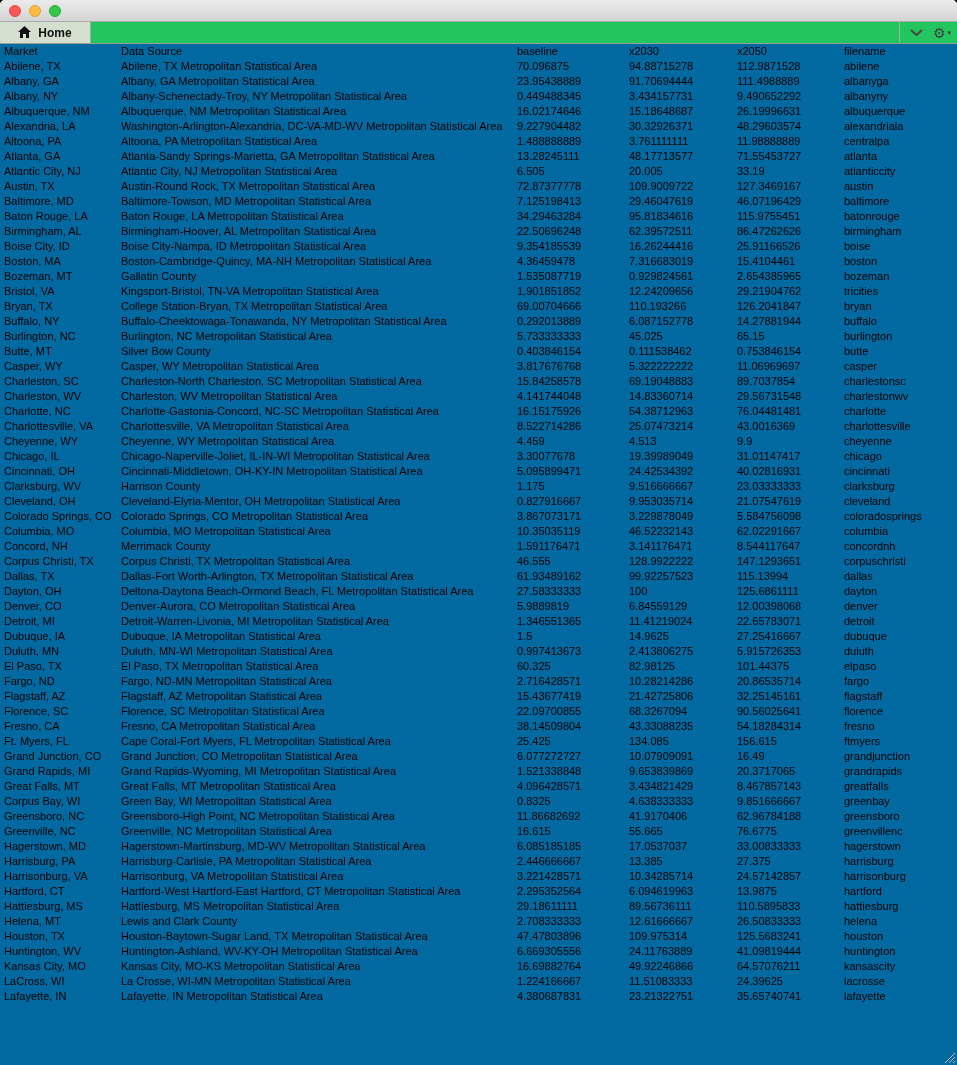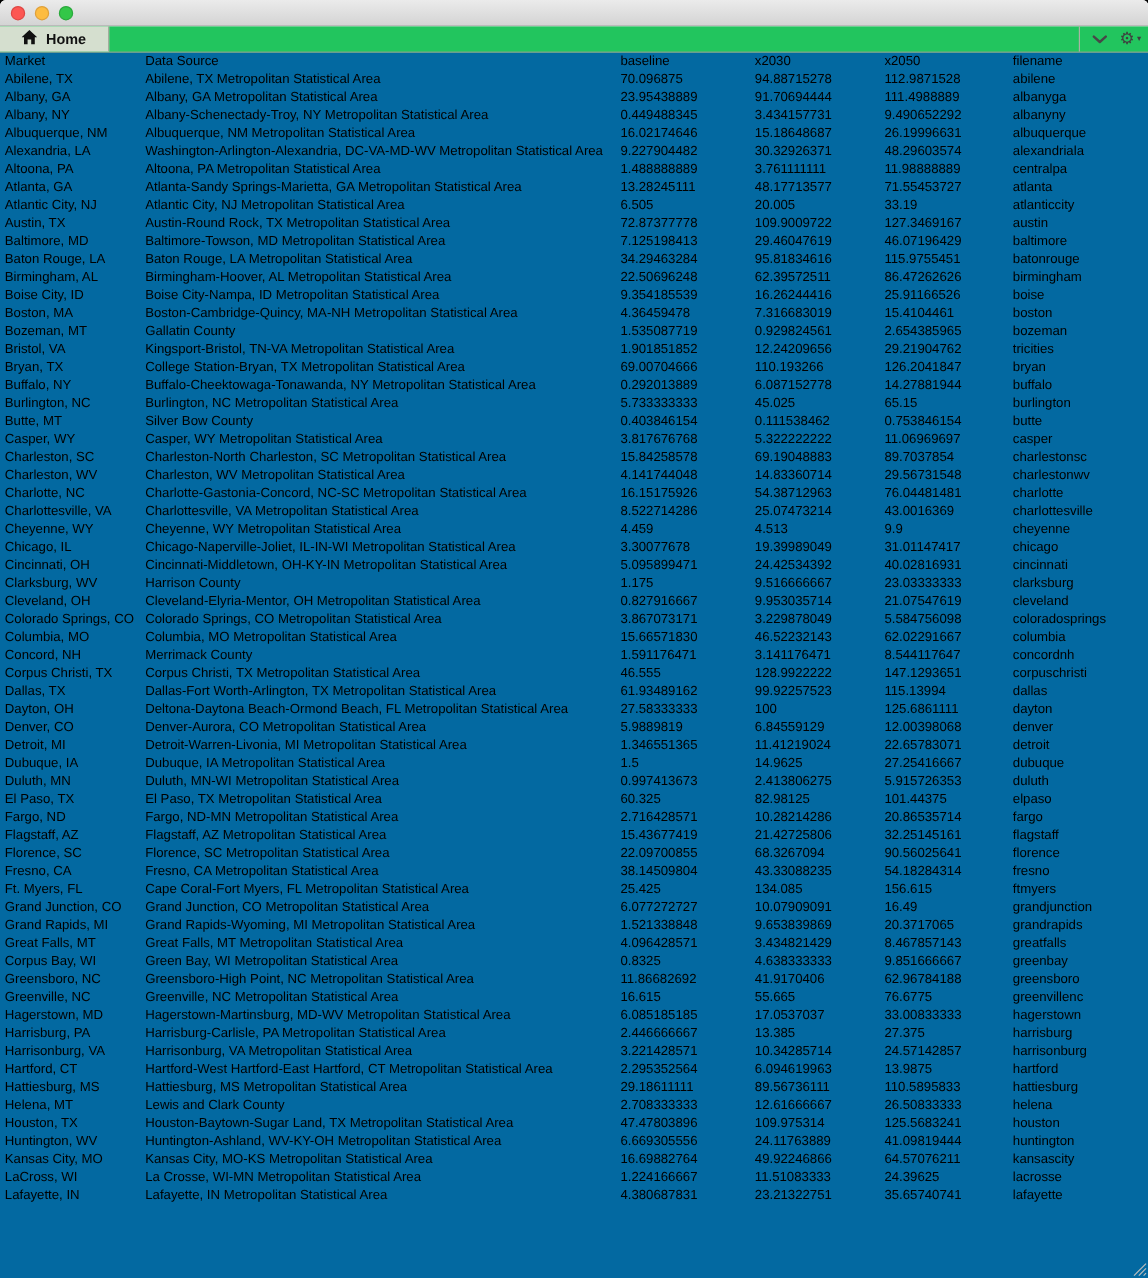--- a/index.html
+++ b/index.html
@@ -378,21 +378,21 @@
             <td>Colorado Springs, CO</td>
             <td>Colorado Springs, CO Metropolitan Statistical Area</td>
             <td>3.867073171</td>
             <td>3.229878049</td>
             <td>5.584756098</td>
             <td>coloradosprings</td>
           </tr>
           <tr>
             <td>Columbia, MO</td>
             <td>Columbia, MO Metropolitan Statistical Area</td>
-            <td>15.66571830</td>
+            <td>10.35035119</td>
             <td>46.52232143</td>
             <td>62.02291667</td>
             <td>columbia</td>
           </tr>
           <tr>
             <td>Concord, NH</td>
             <td>Merrimack County</td>
             <td>1.591176471</td>
             <td>3.141176471</td>
             <td>8.544117647</td>

